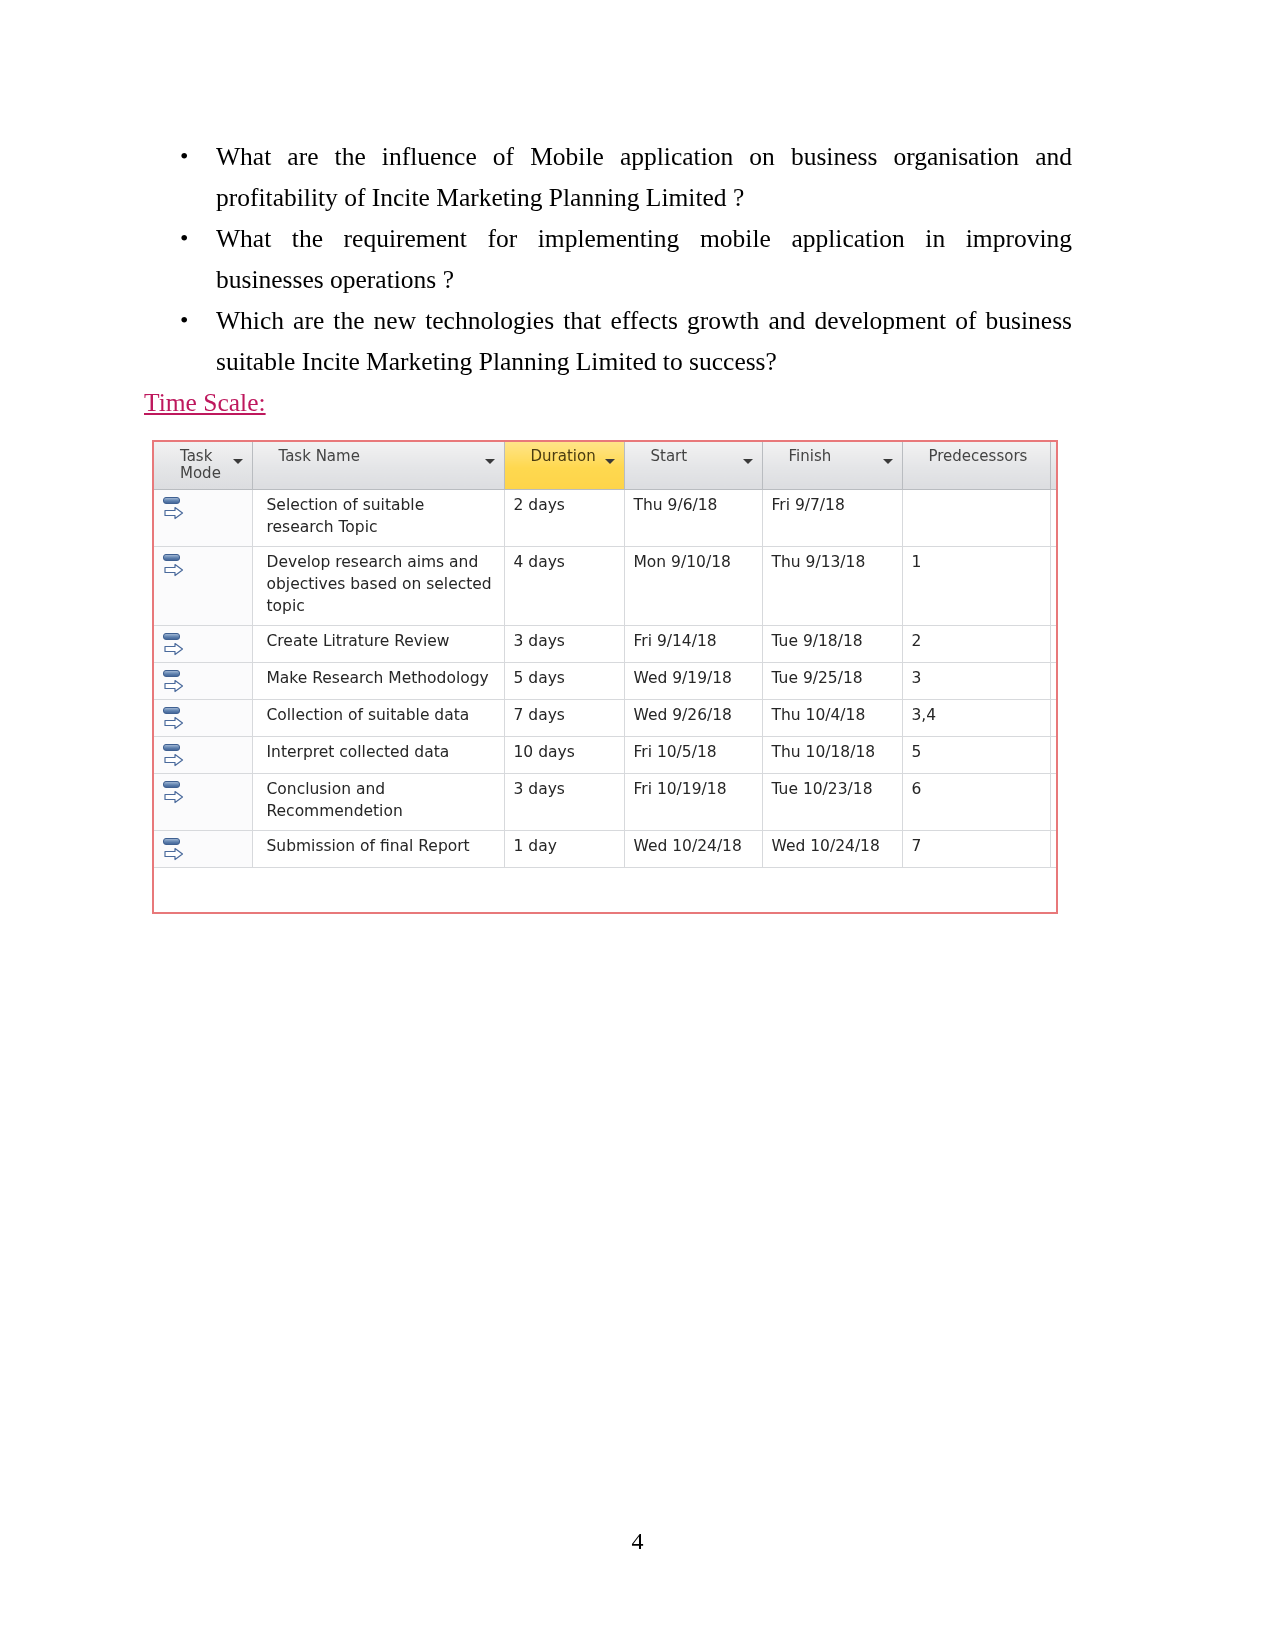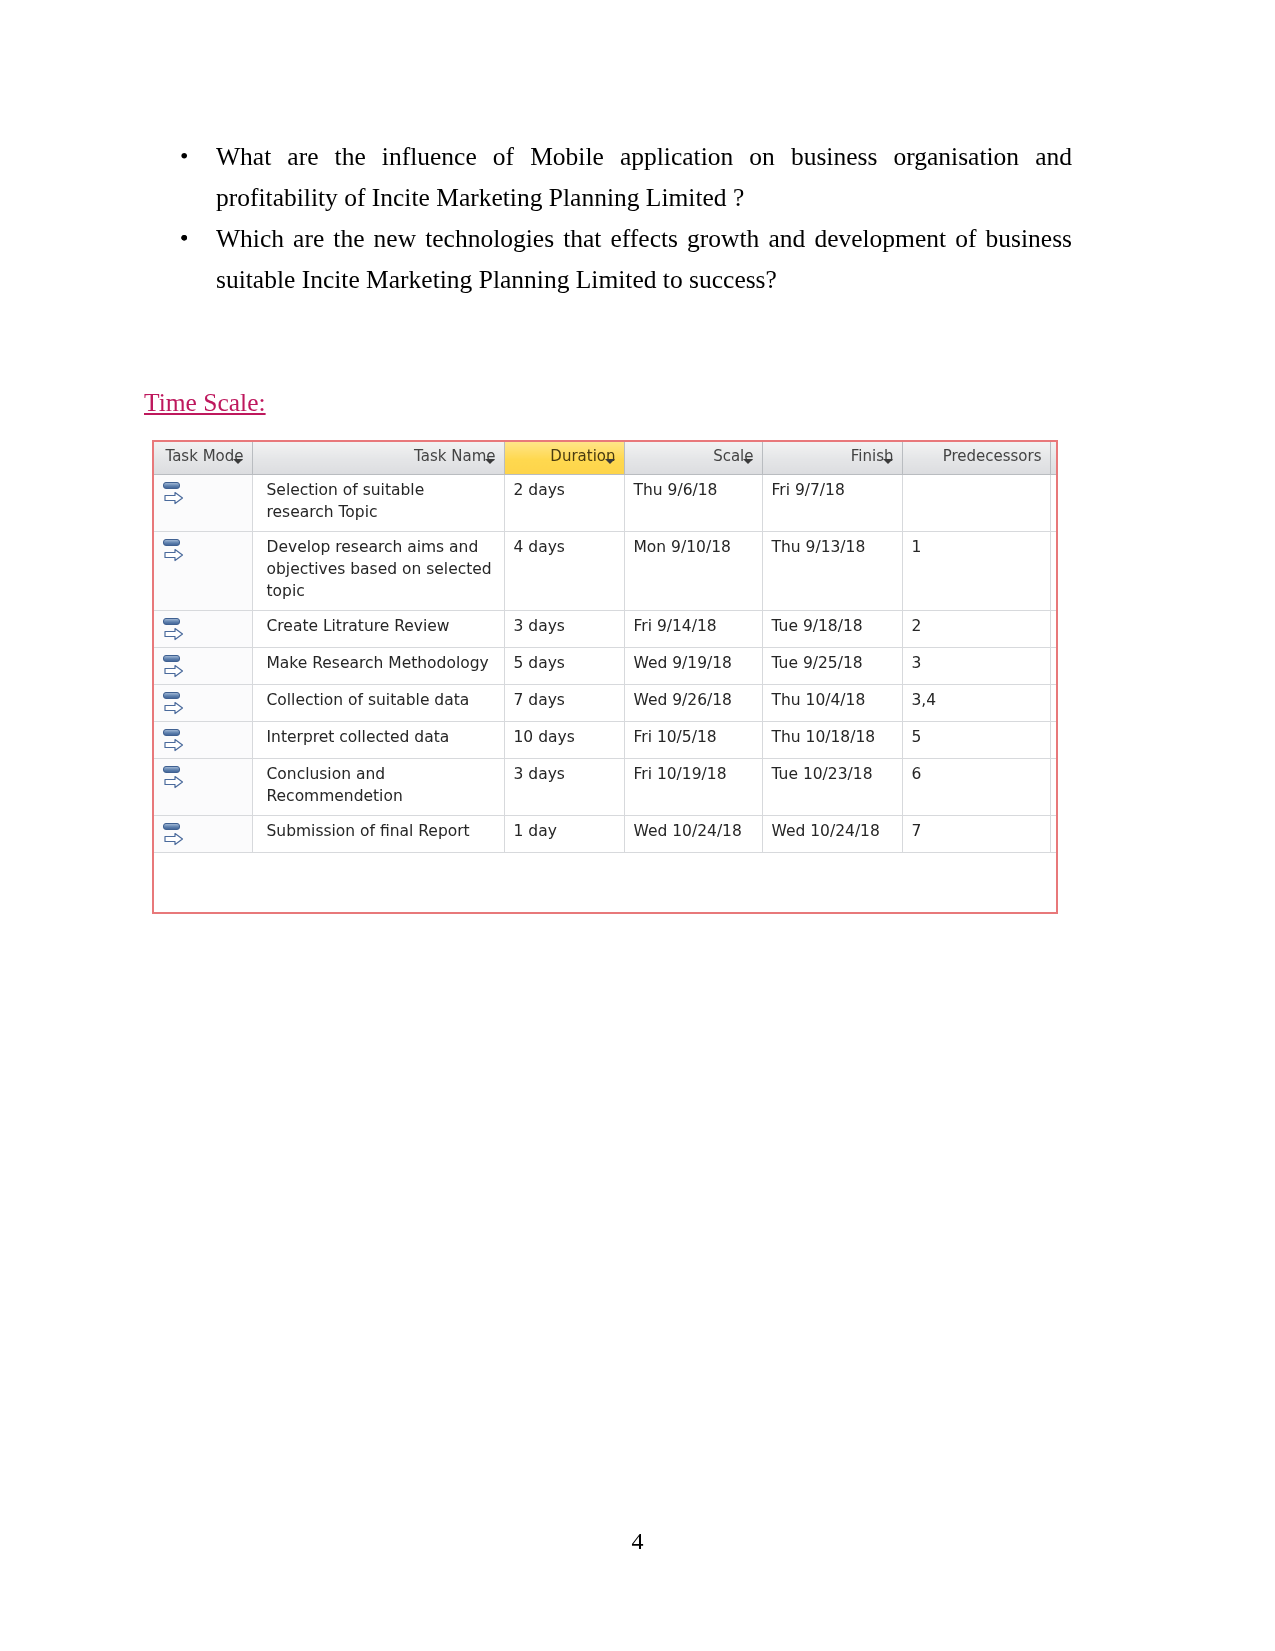--- a/index.html
+++ b/index.html
@@ -88,22 +88,22 @@
   .ptable col.c-pred   { width: 148px; }
   .ptable col.c-extra  { width: 8px; }
 
   .ptable thead th {
     background: linear-gradient(to bottom, #f2f2f2 0%, #e4e5e7 55%, #dcdde0 100%);
     border-right: 1px solid #b9bcc0;
     border-bottom: 1px solid #b9bcc0;
     font-weight: normal;
     font-size: 15px;
     color: #444444;
-    text-align: right;
-    padding: 6px 8px 7px 0;
+    text-align: left;
+    padding: 6px 8px 7px 26px;
     height: 32px;
     vertical-align: top;
     position: relative;
     box-sizing: border-box;
   }
   .ptable thead th.hl {
     background: linear-gradient(to bottom, #ffe488 0%, #ffd84f 55%, #fdd44a 100%);
     color: #4a3b10;
   }
   .ptable thead th .hdr-label {
@@ -180,20 +180,21 @@
 
 <div class="page">
 
   <div class="question-list">
     <div class="question-item">
       <span class="bullet">•</span>
       <span>What are the influence of Mobile application on business organisation and profitability of Incite Marketing Planning Limited ?</span>
     </div>
     <div class="question-item">
       <span class="bullet">•</span>
+      <span>What the requirement for implementing mobile application in improving businesses operations ?</span>
     </div>
     <div class="question-item">
       <span class="bullet">•</span>
       <span>Which are the new technologies that effects growth and development of business suitable Incite Marketing Planning Limited to success?</span>
     </div>
   </div>
 
   <div class="section-heading">Time Scale:</div>
 
   <div class="project-table-wrap">
@@ -215,21 +216,21 @@
           </th>
           <th>
             <span class="hdr-label">Task Name</span>
             <span class="filter-arrow"></span>
           </th>
           <th class="hl">
             <span class="hdr-label">Duration</span>
             <span class="filter-arrow"></span>
           </th>
           <th>
-            <span class="hdr-label">Scale</span>
+            <span class="hdr-label">Start</span>
             <span class="filter-arrow"></span>
           </th>
           <th>
             <span class="hdr-label">Finish</span>
             <span class="filter-arrow"></span>
           </th>
           <th class="no-arrow">
             <span class="hdr-label">Predecessors</span>
 
           </th>

